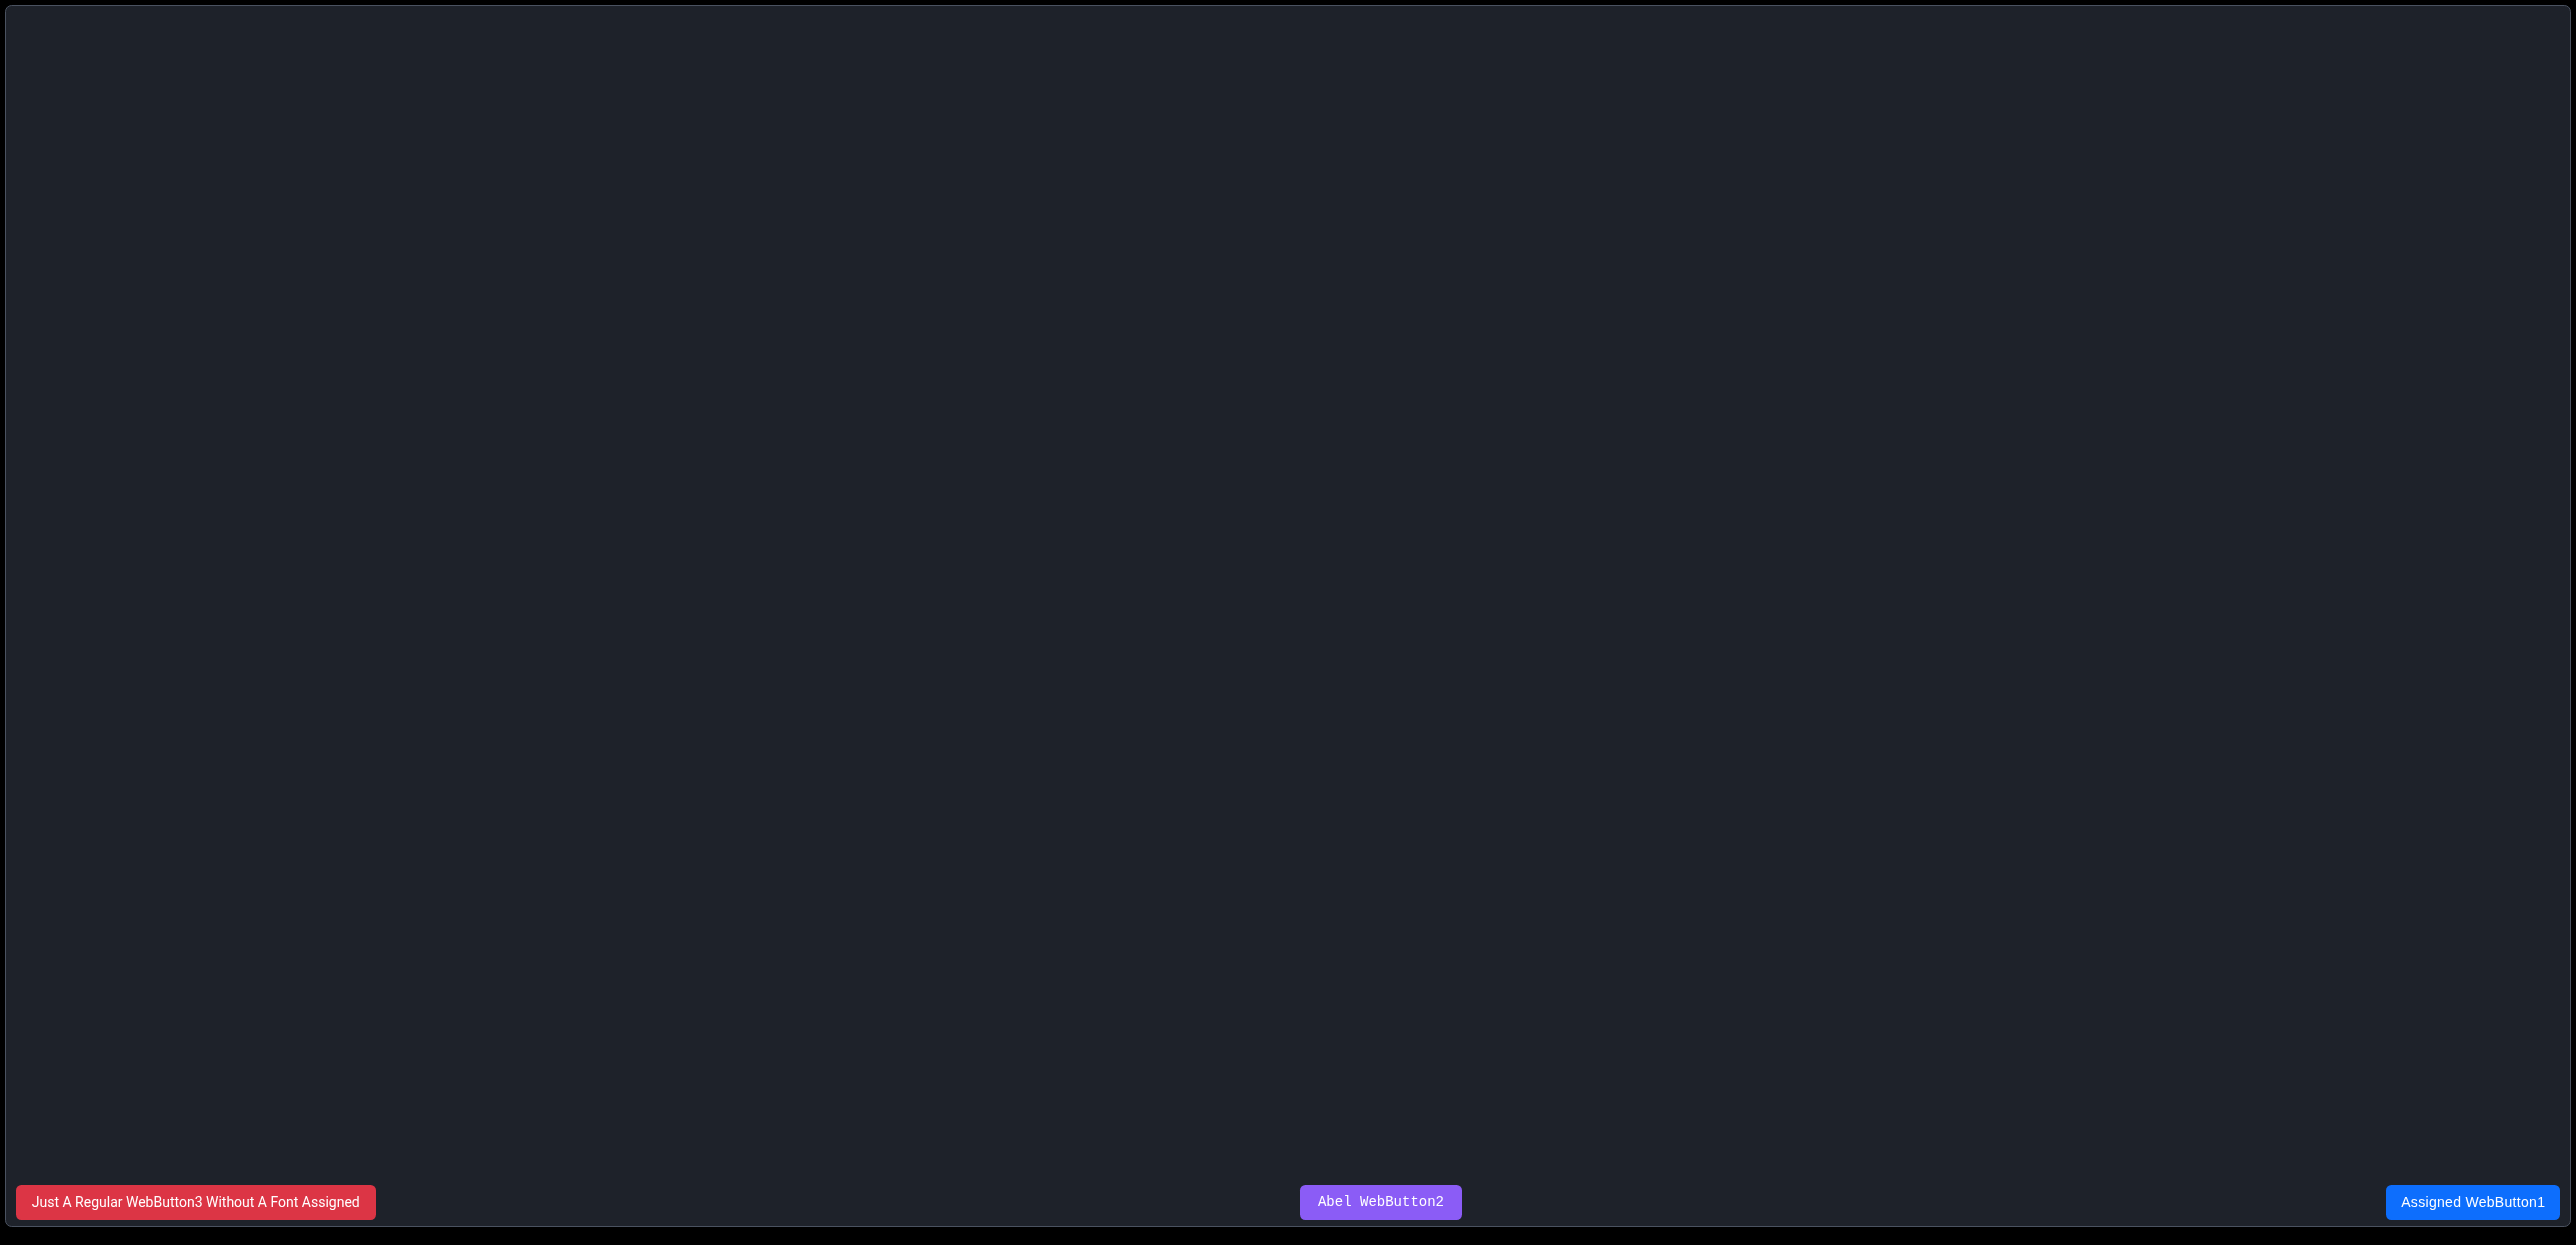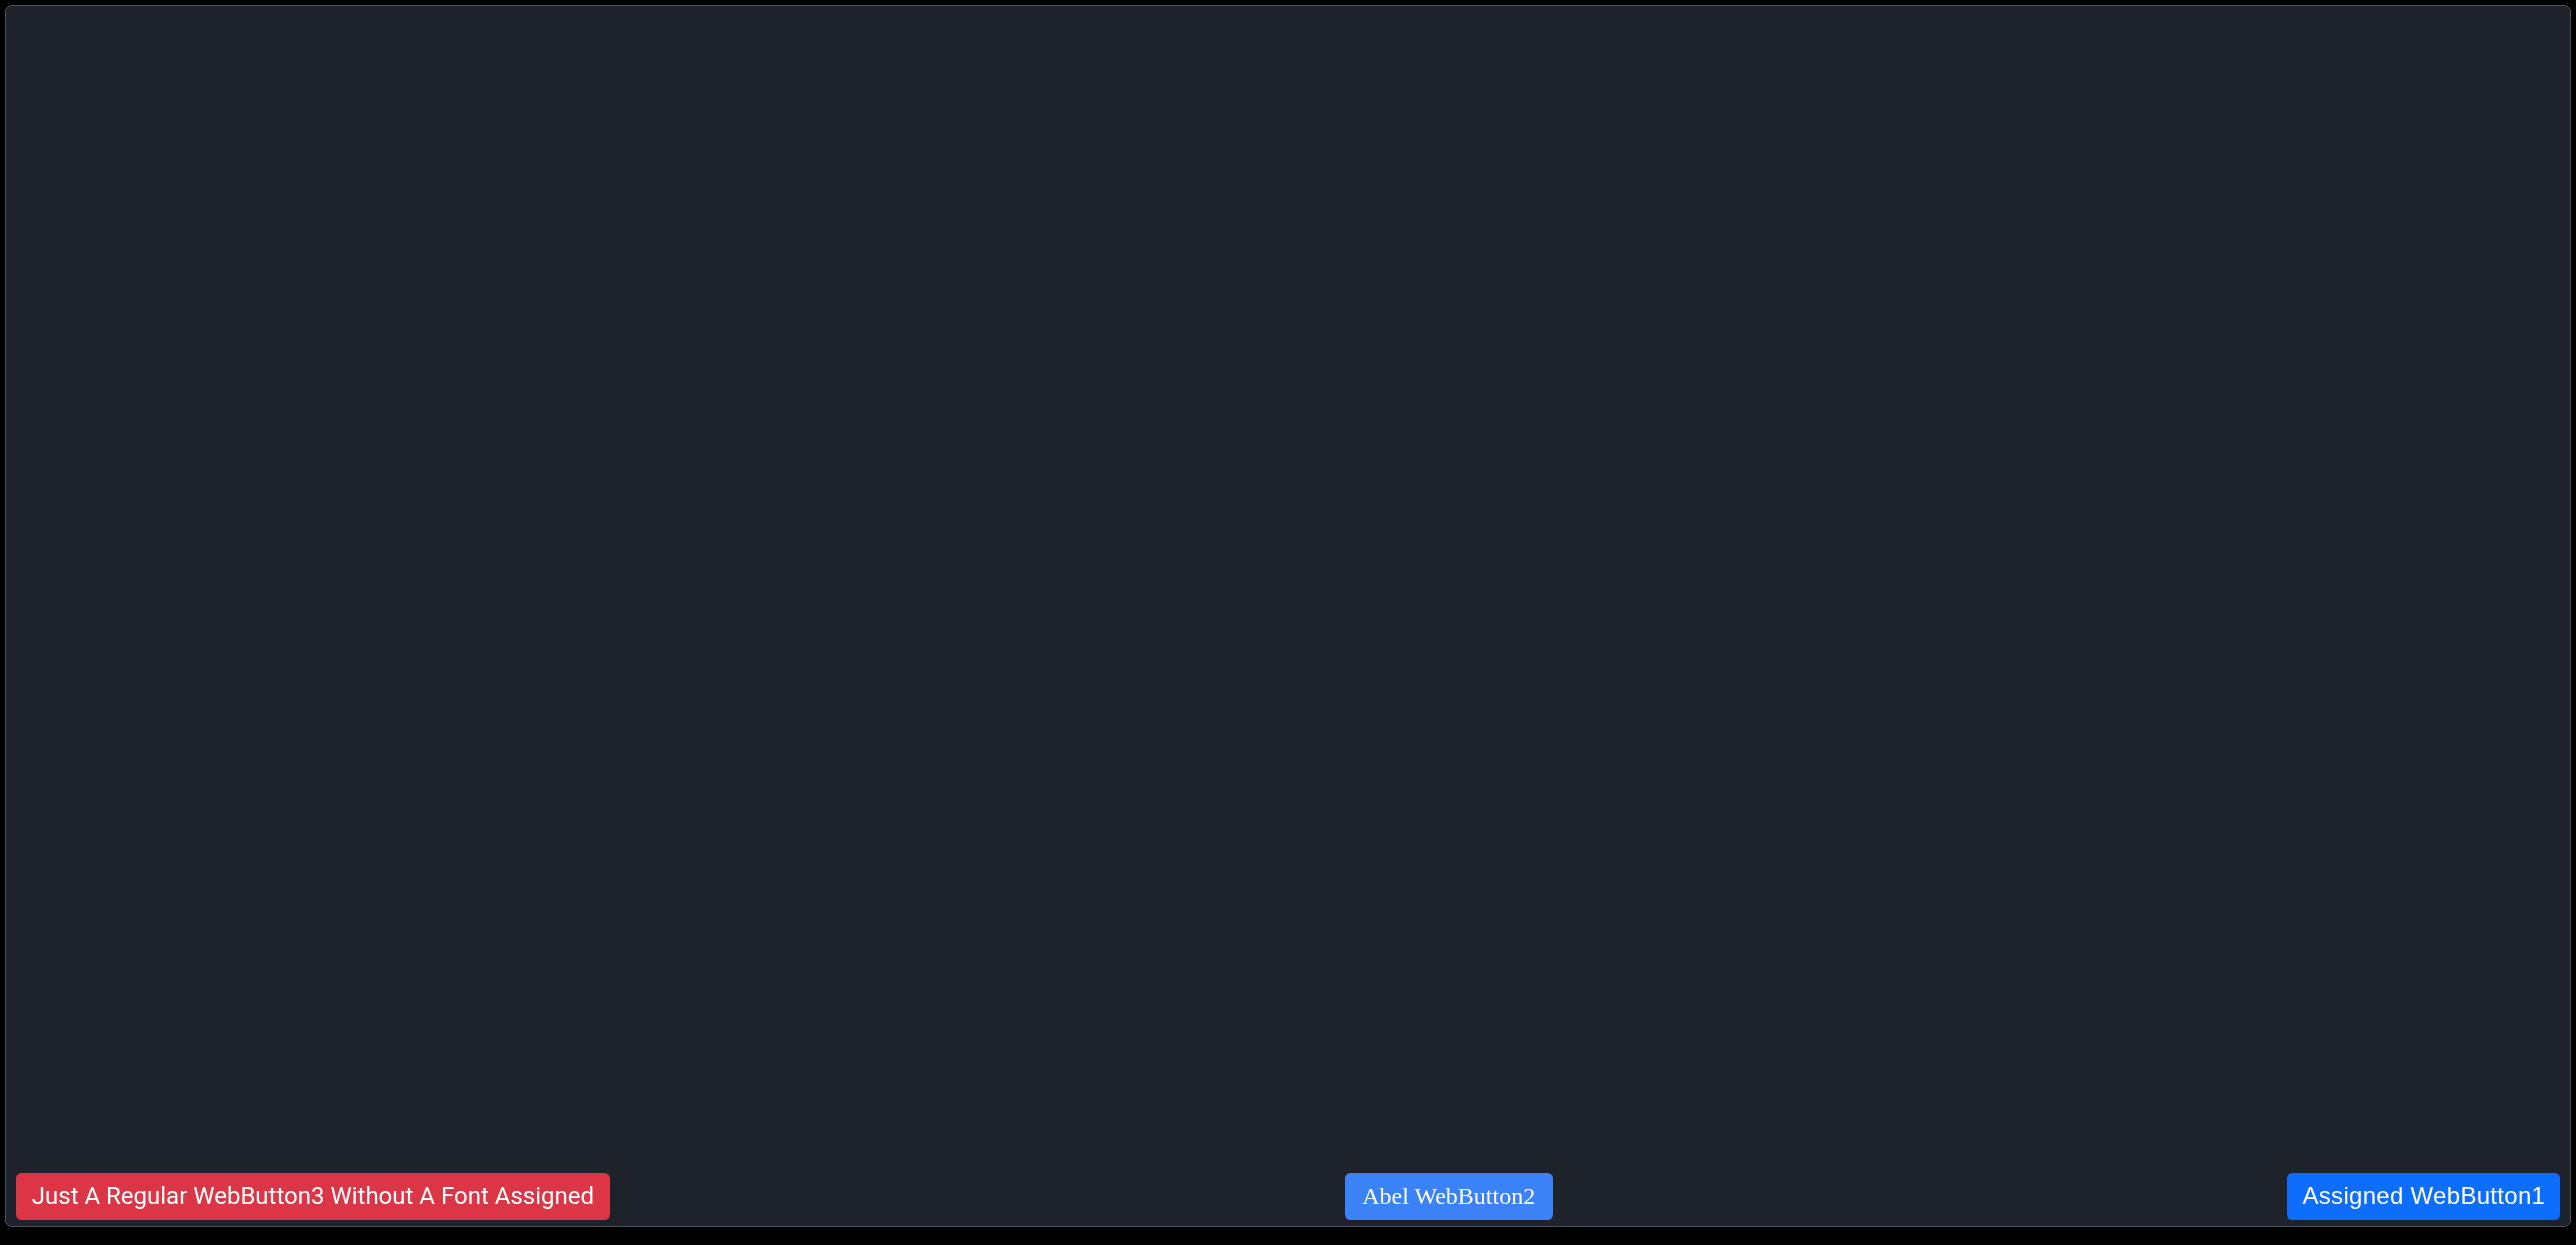--- a/index.html
+++ b/index.html
@@ -37,36 +37,36 @@
       flex-direction: row;
       justify-content: space-between;
       align-items: center;
       padding: 0 9.4px;
     }
 
     .btn {
       border: none;
       border-radius: 5.4px;
       color: #ffffff;
-      font-size: 24px;
+      font-size: 14px;
       padding: 8.7px 16px;
       cursor: pointer;
       white-space: nowrap;
       line-height: 1.2;
     }
 
     .btn-danger {
       background-color: #dc3545;
       font-family: -apple-system, BlinkMacSystemFont, "Segoe UI", Roboto, sans-serif;
       font-weight: 400;
     }
 
     .btn-secondary {
-      background-color: #3b82f6;
-      font-family: Liberation Serif, serif;
+      background-color: #8b5cf6;
+      font-family: Liberation Mono, monospace;
       font-weight: 300;
       padding: 8.7px 17.5px;
     }
 
     .btn-primary {
       background-color: #0d6efd;
       font-family: "Arial Black", "Arial", sans-serif;
       letter-spacing: 0.3px;
       font-stretch: expanded;
       font-weight: 400;

